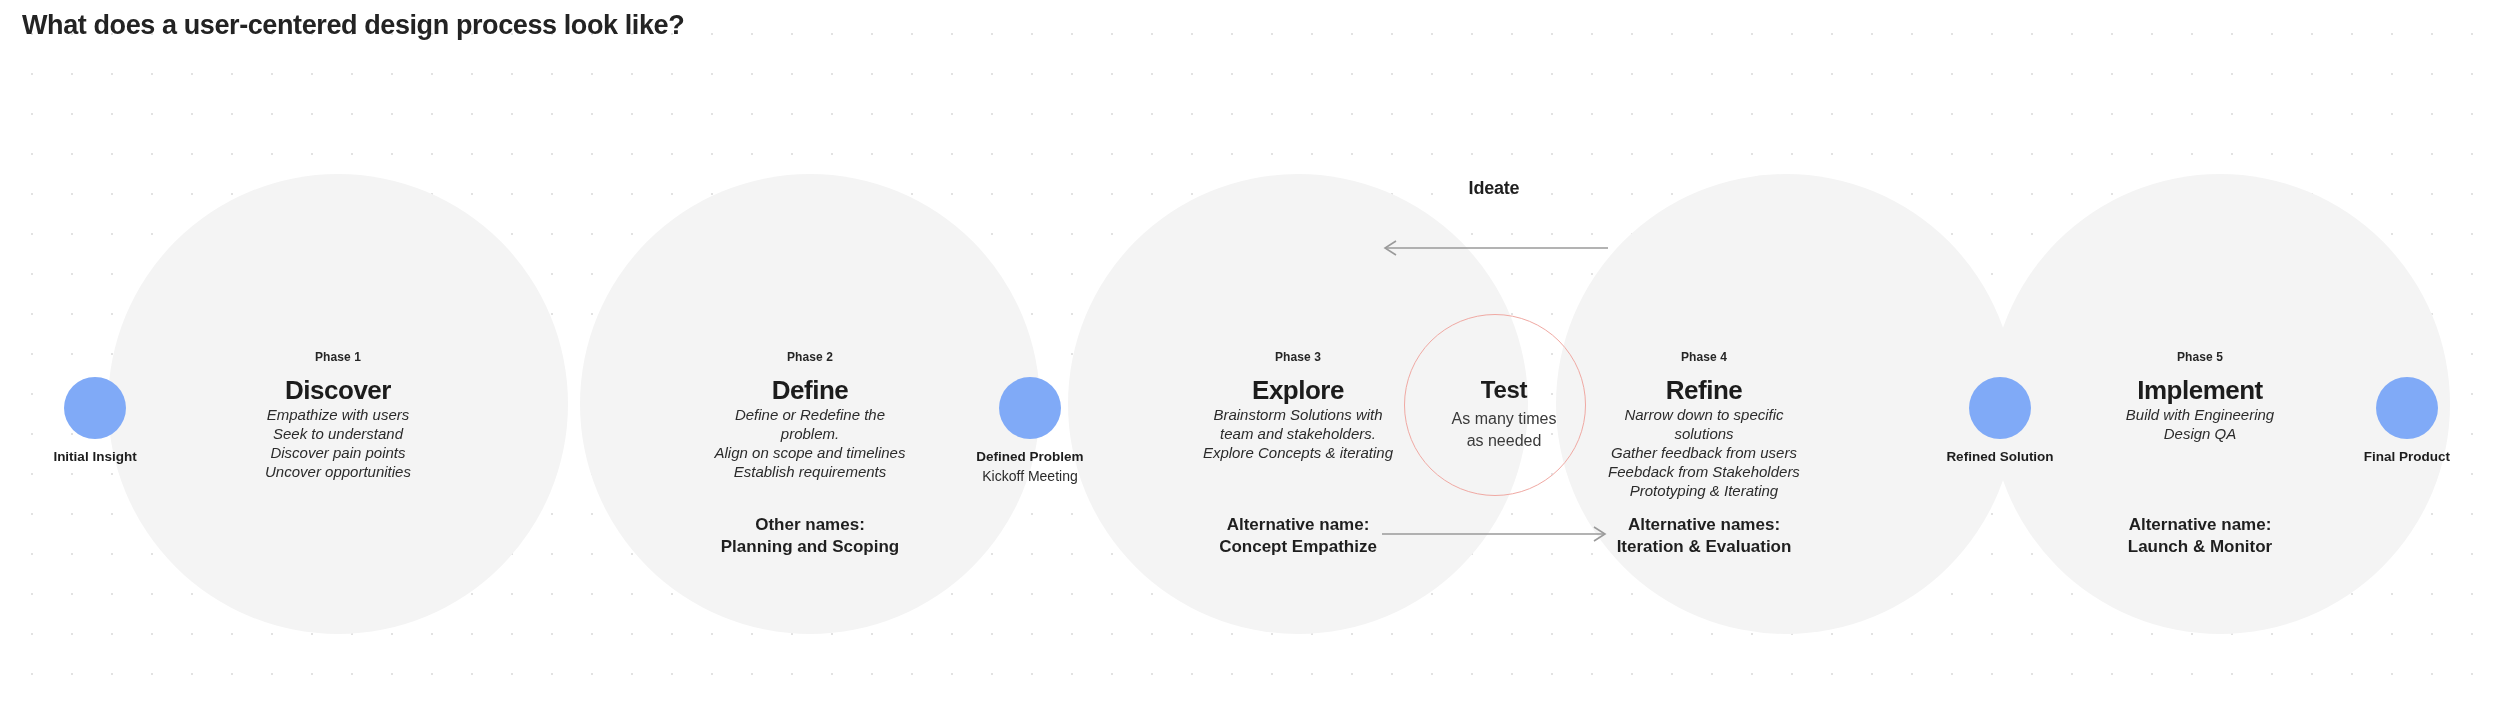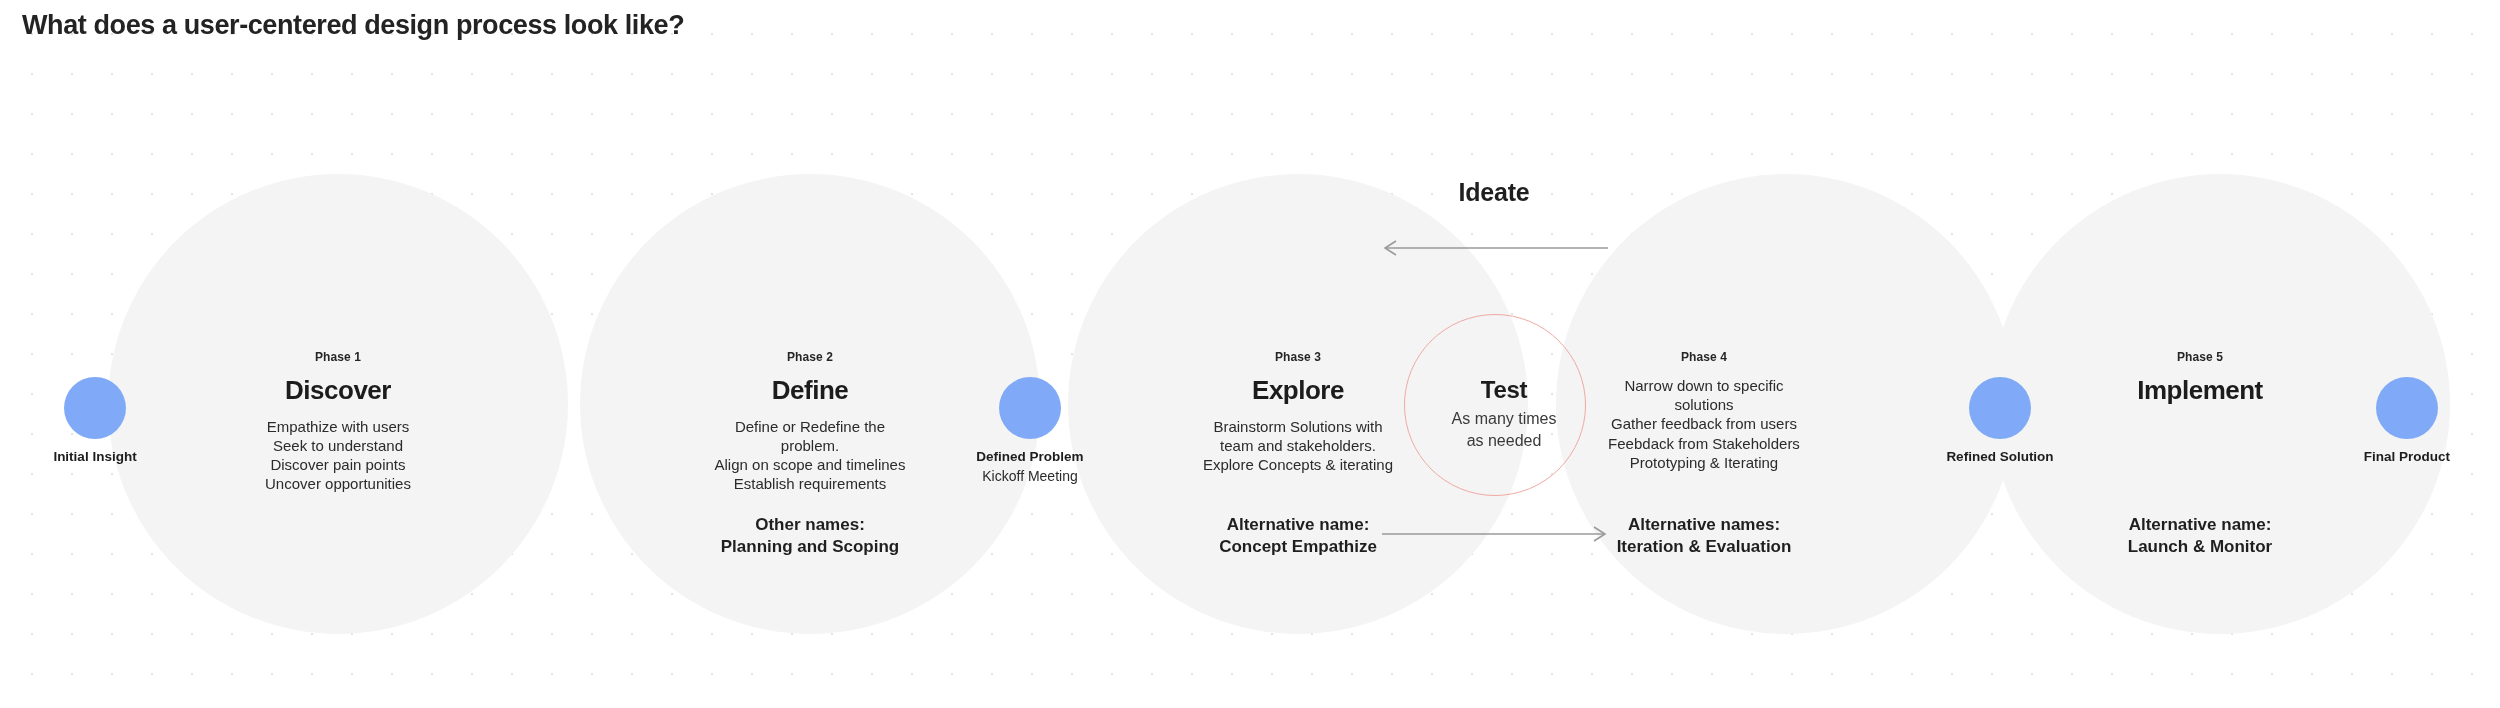--- a/index.html
+++ b/index.html
@@ -28,21 +28,21 @@
     position:absolute;top:174px;
     width:460px;height:460px;border-radius:50%;
     background:#f4f4f4;
   }
   .phase-text{
     position:absolute;top:350px;
     width:420px;text-align:center;
   }
   .phase-num{font-size:12px;font-weight:bold;color:#262626;letter-spacing:.1px;}
   .phase-name{font-size:26px;font-weight:bold;color:#1c1c1c;letter-spacing:-0.5px;margin-top:12px;line-height:1.1;}
-  .phase-desc{font-size:15px;color:#2b2b2b;line-height:1.28;margin-top:12px;}
+  .phase-desc{font-size:15px;color:#2b2b2b;line-height:1.28;font-style:italic;}
   .alt-block{
     position:absolute;top:514px;width:420px;text-align:center;
     font-size:17px;font-weight:bold;color:#1f1f1f;line-height:1.32;
   }
   .node{position:absolute;text-align:center;width:220px;}
   .node-dot{
     width:62px;height:62px;border-radius:50%;
     background:#80aaf7;margin:0 auto;
   }
   .node-label{font-size:13.5px;font-weight:bold;color:#1d1d1d;margin-top:10px;white-space:nowrap;}
@@ -52,21 +52,21 @@
     width:180px;height:180px;border-radius:50%;
     border:1.5px solid #f0a9a3;background:transparent;
   }
   #test-text{
     position:absolute;left:1404px;top:376px;width:200px;text-align:center;
   }
   .test-title{font-size:24px;font-weight:bold;color:#1c1c1c;letter-spacing:-0.3px;}
   .test-sub{font-size:16px;color:#3a3a3a;line-height:1.35;margin-top:4px;}
   #ideate-label{
     position:absolute;left:1404px;top:178px;width:180px;text-align:center;
-    font-size:25px;font-weight:bold;color:#1f1f1f;letter-spacing:-0.2px;
+    font-size:18px;font-weight:bold;color:#1f1f1f;letter-spacing:-0.2px;
   }
   .loop-arrow{position:absolute;}
 </style>
 </head>
 <body>
 
 <div id="canvas"></div>
 
 <div id="title">What does a user-centered design process look like?</div>
 
@@ -126,34 +126,37 @@
 team and stakeholders.
 Explore Concepts &amp; iterating</div>
 </div>
 <div class="alt-block" style="left:1088px">
   <div>Alternative name:</div>
   <div>Concept Empathize</div>
 </div>
 
 <div class="phase-text" style="left:1494px">
   <div class="phase-num">Phase 4</div>
+  <div class="phase-name">Refine</div>
   <div class="phase-desc" style="white-space:pre-line">Narrow down to specific
 solutions
 Gather feedback from users
 Feebdack from Stakeholders
 Prototyping &amp; Iterating</div>
 </div>
 <div class="alt-block" style="left:1494px">
   <div>Alternative names:</div>
   <div>Iteration &amp; Evaluation</div>
 </div>
 
 <div class="phase-text" style="left:1990px">
   <div class="phase-num">Phase 5</div>
   <div class="phase-name">Implement</div>
+  <div class="phase-desc" style="white-space:pre-line">Build with Engineering
+Design QA</div>
 </div>
 <div class="alt-block" style="left:1990px">
   <div>Alternative name:</div>
   <div>Launch &amp; Monitor</div>
 </div>
 
 <div class="node" style="left:-15px;top:377px">
   <div class="node-dot"></div>
   <div class="node-label">Initial Insight</div>
 </div>

